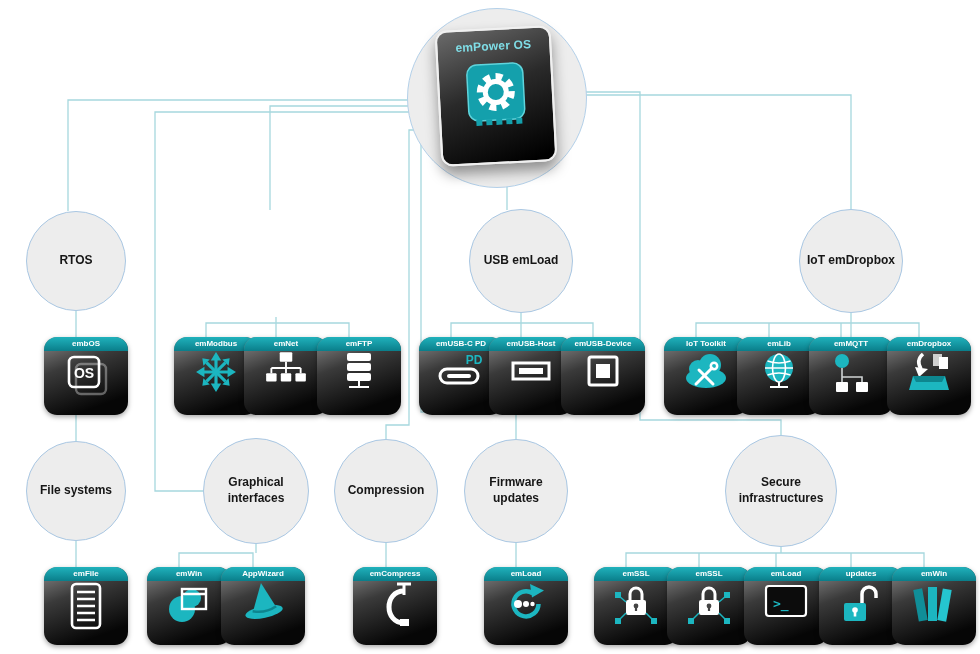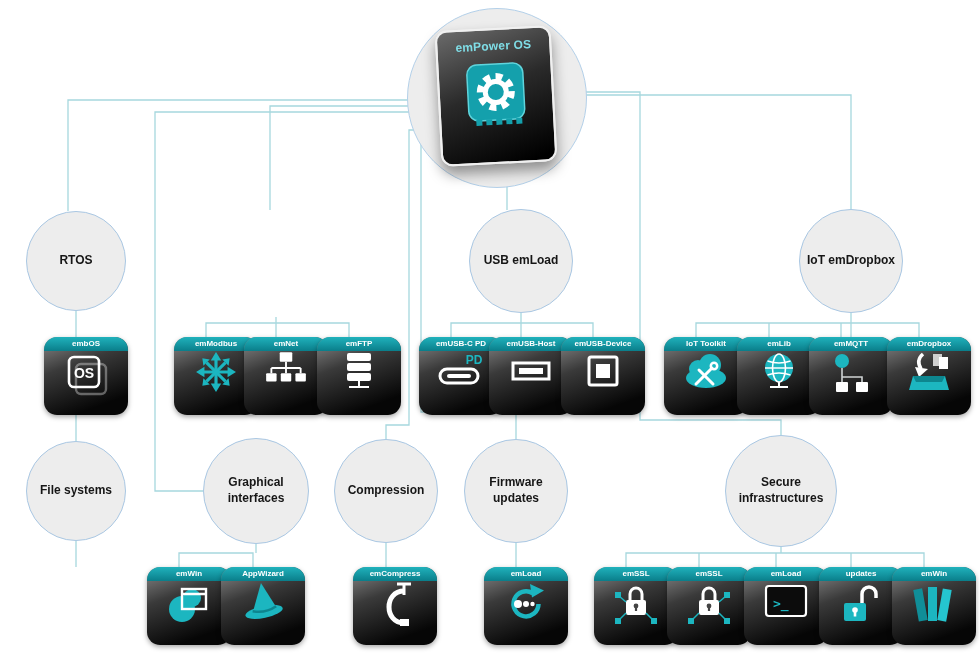--- a/index.html
+++ b/index.html
@@ -264,20 +264,35 @@
         <rect x="27" y="2" width="9" height="12" fill="#cfcfcf"></rect>
         <rect x="33" y="5" width="9" height="12" fill="#fff"></rect>
         <path d="M17 2 C11 7 12 12 15 17" fill="none" stroke="#fff" stroke-width="3.5"></path>
         <polygon points="9,15 22,17 13,25" fill="#fff"></polygon>
         <polygon points="7,24 39,24 43,38 3,38" fill="#1cb6c0"></polygon>
         <polygon points="7,24 39,24 36,30 10,30" fill="#0d868f"></polygon>
       </svg>
     </div>
   </div>
 
+  <div class="tile" style="left:44px;top:567px">
+    <div class="tile-head">emFile</div>
+    <div class="tile-icon">
+      <svg width="40" height="50" viewBox="0 0 40 48">
+        <rect x="6" y="2" width="28" height="44" rx="4" fill="none" stroke="#fff" stroke-width="2.6"></rect>
+        <g stroke="#fff" stroke-width="2.6">
+          <line x1="11" y1="10" x2="29" y2="10"></line>
+            <line x1="11" y1="17" x2="29" y2="17"></line>
+          <line x1="11" y1="24" x2="29" y2="24"></line>
+            <line x1="11" y1="31" x2="29" y2="31"></line>
+          <line x1="11" y1="38" x2="29" y2="38"></line>
+        </g>
+      </svg>
+    </div>
+  </div>
 
   <div class="tile" style="left:147px;top:567px">
     <div class="tile-head">emWin</div>
     <div class="tile-icon">
       <svg width="46" height="46" viewBox="0 0 46 46">
         <circle cx="16" cy="28" r="13" fill="#1cb6c0"></circle>
         <circle cx="26" cy="17" r="9" fill="#1cb6c0"></circle>
         <rect x="16" y="8" width="24" height="20" fill="none" stroke="#fff" stroke-width="2.4"></rect>
         <line x1="16" y1="13" x2="40" y2="13" stroke="#fff" stroke-width="2.4"></line>
       </svg>

